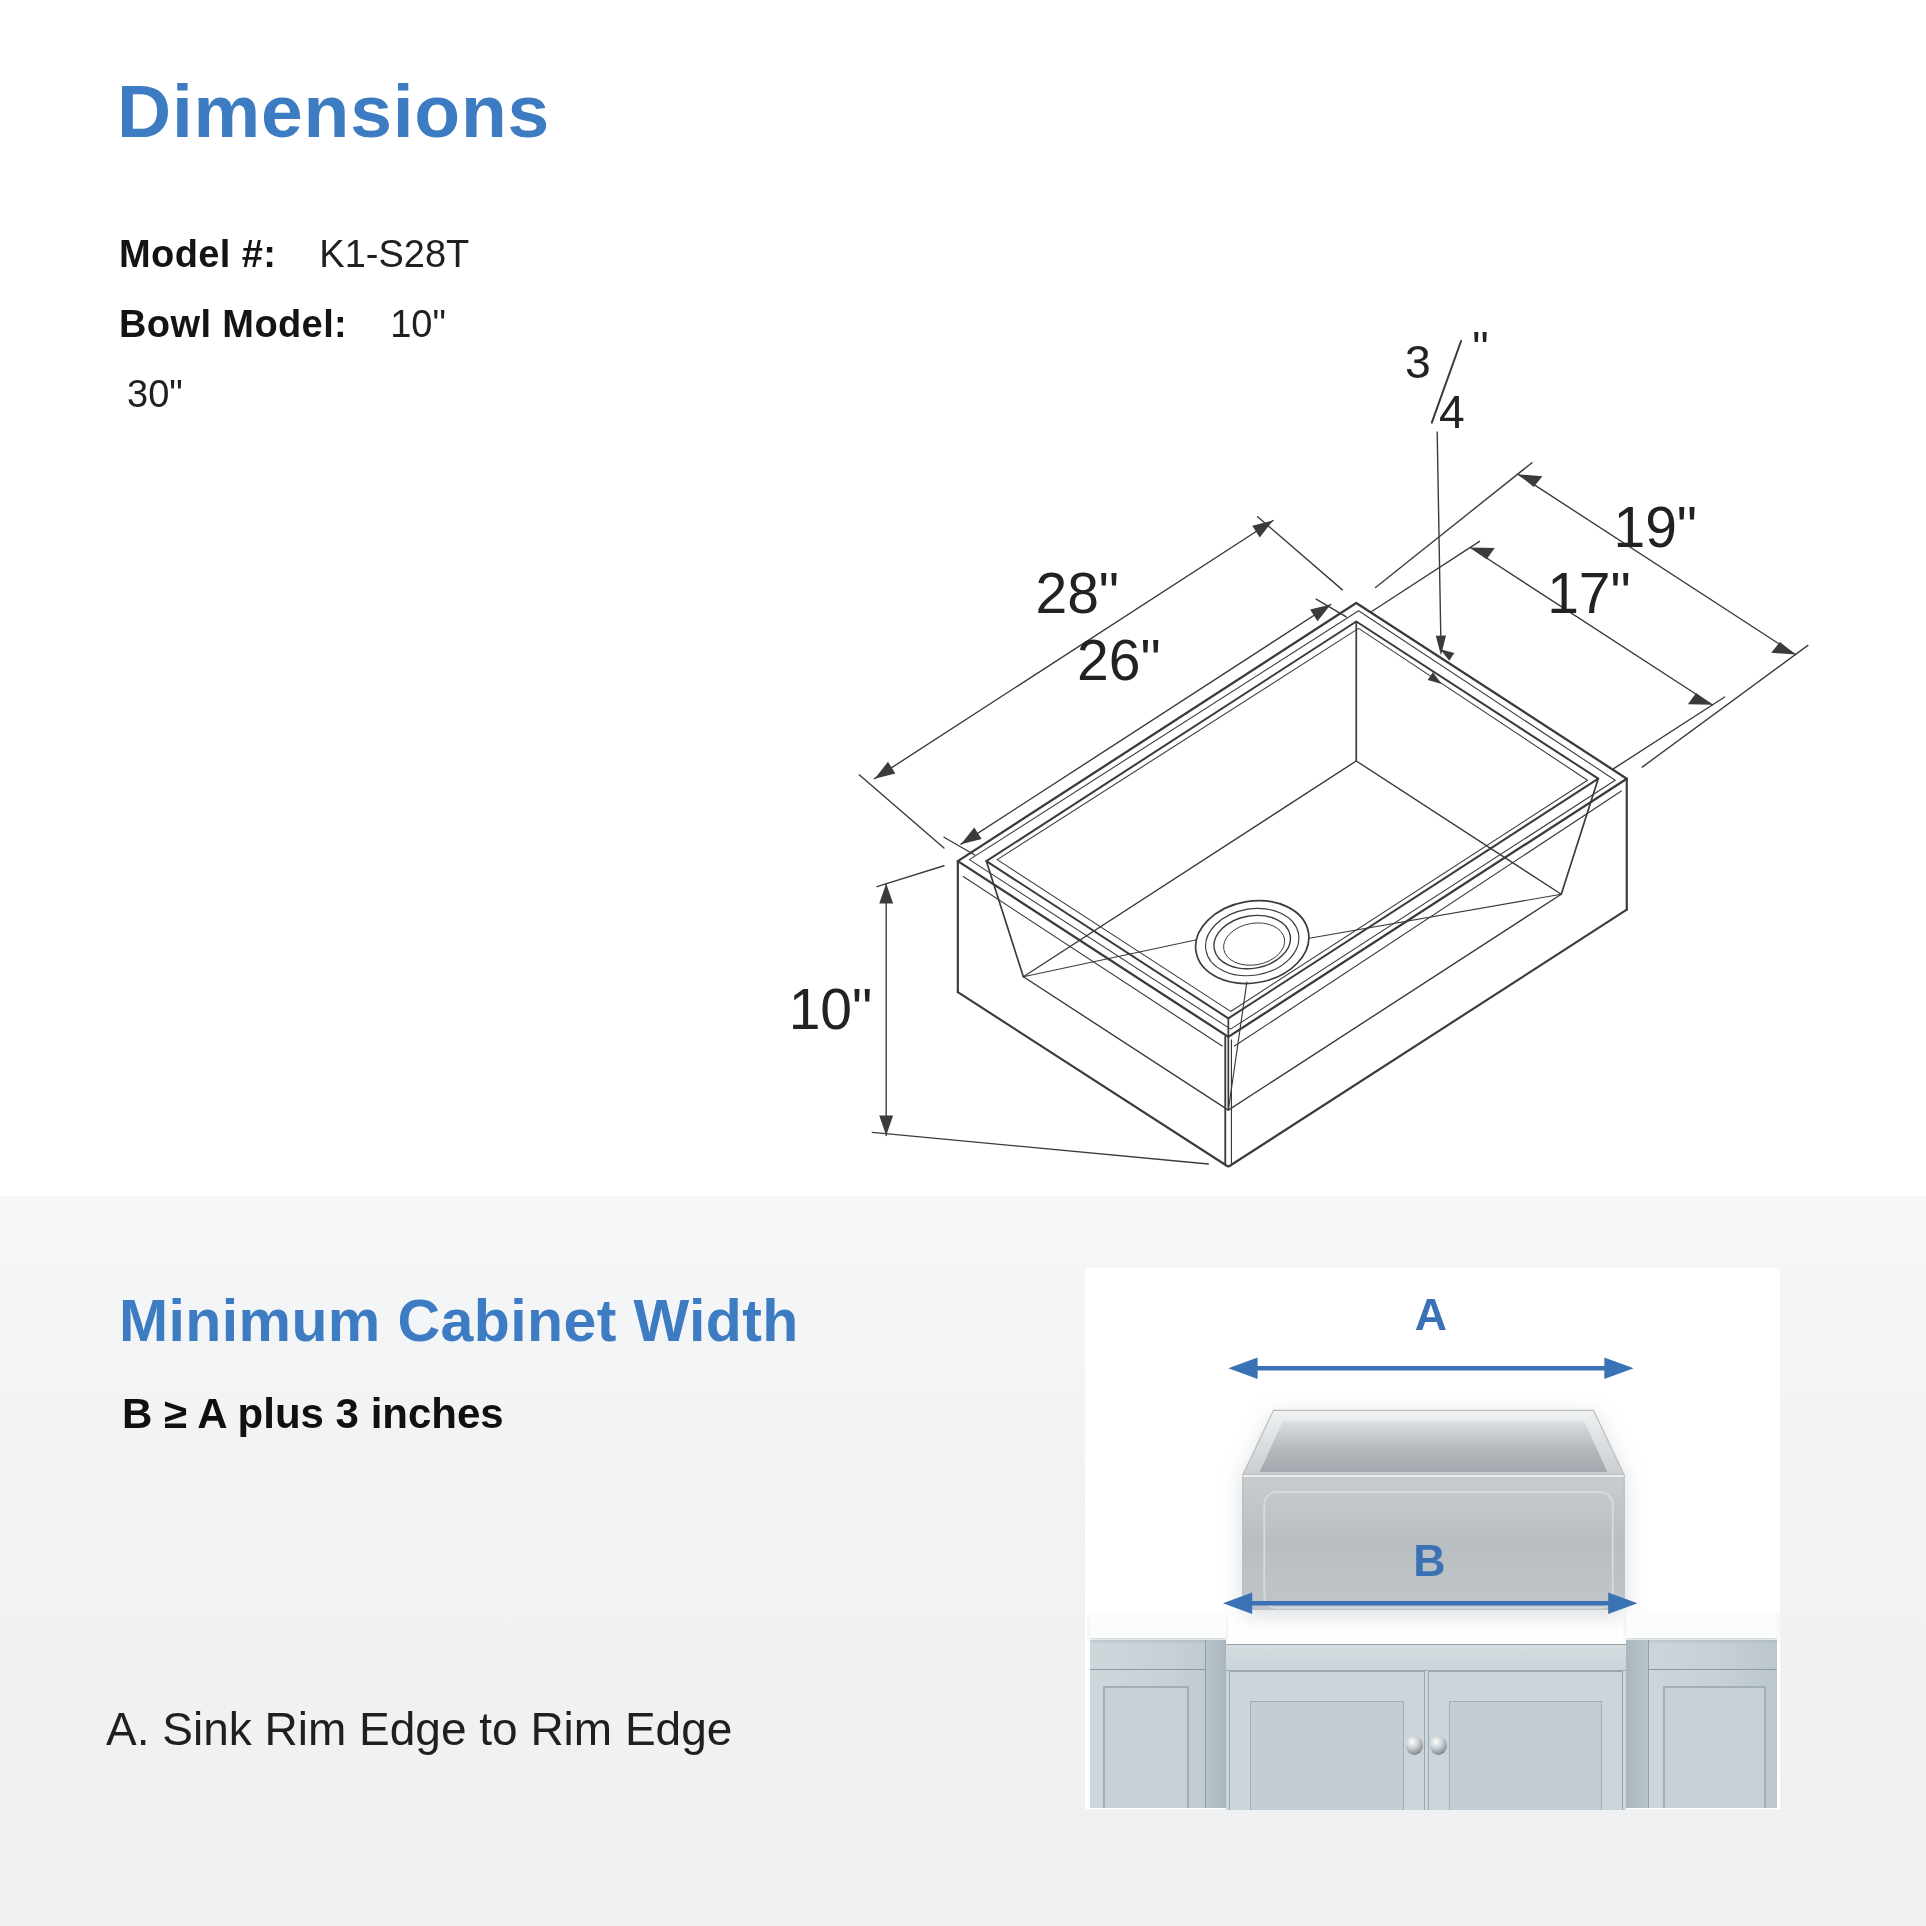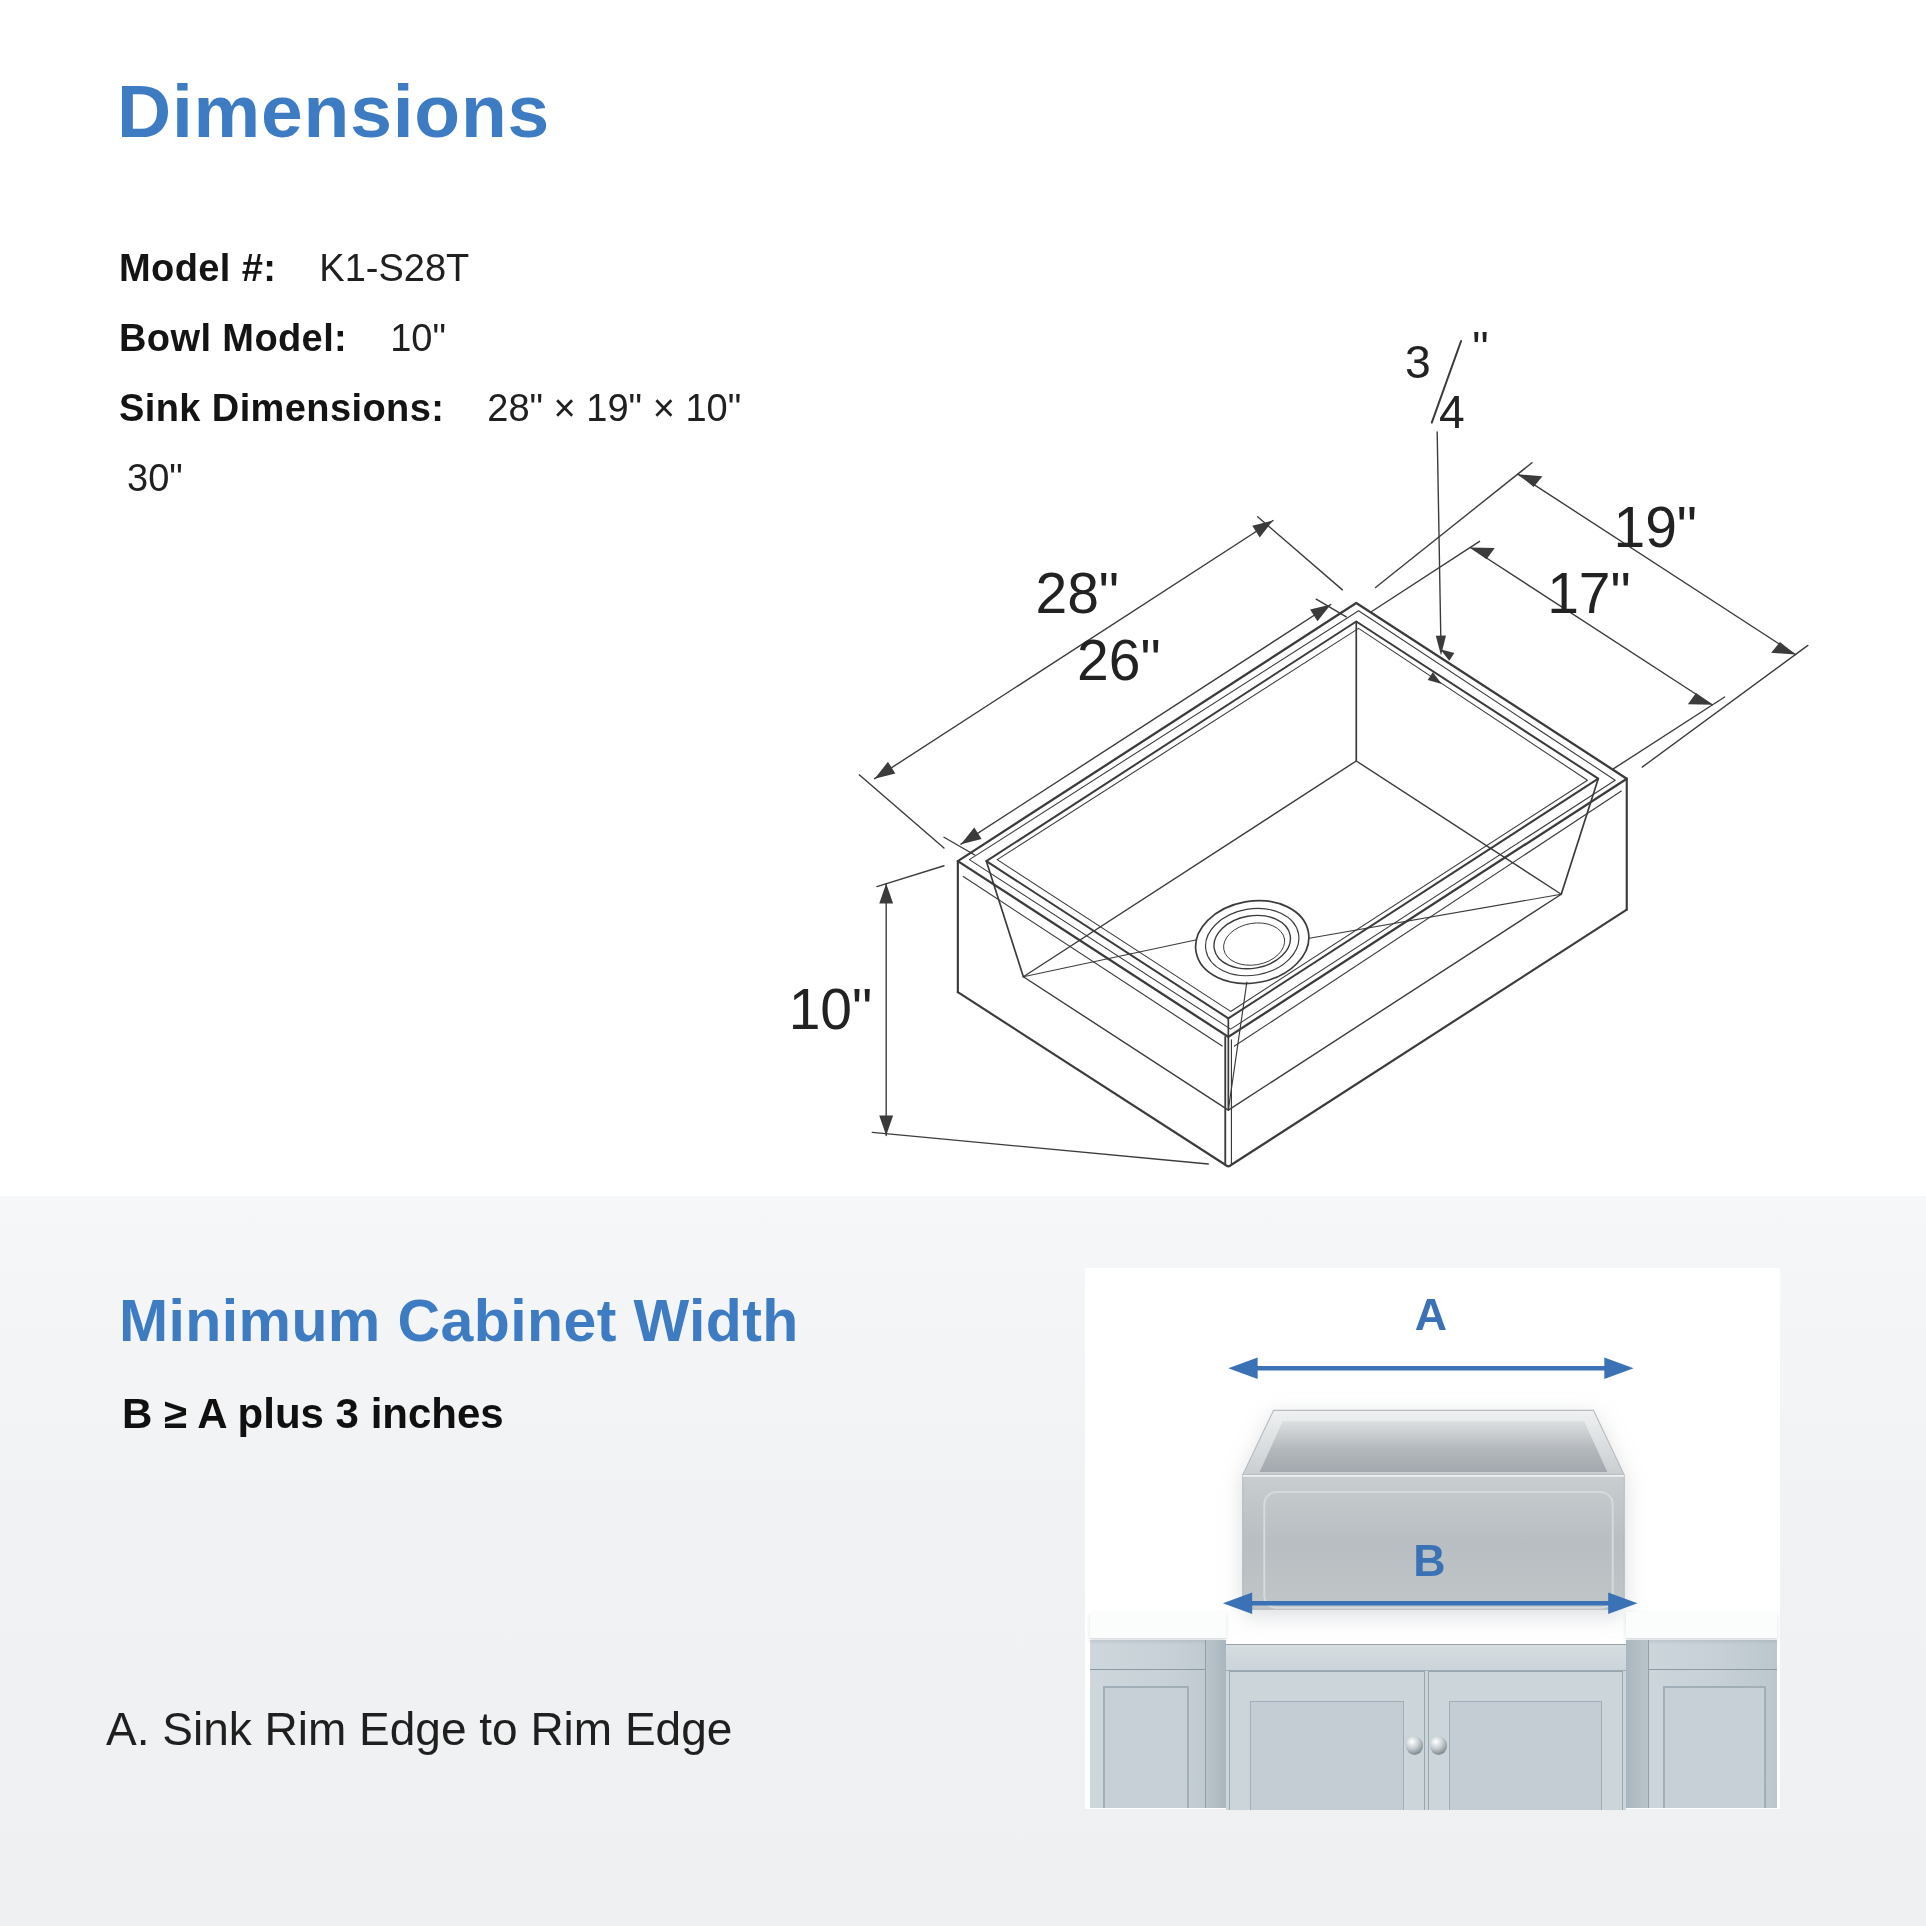--- a/index.html
+++ b/index.html
@@ -2,21 +2,21 @@
 <html style="font-size:12.3px"><head>
 <meta charset="utf-8">
 <style>
   html,body{margin:0;padding:0;background:#ffffff;}
   #page{position:relative;width:1926px;height:1926px;overflow:hidden;
         font-family:"Liberation Sans",sans-serif;color:#1b1b1b;background:#ffffff;}
   
   #top-section{position:absolute;left:0;top:0;width:1926px;height:1196px;background:#ffffff;}
   .h1{position:absolute;left:117px;top:68px;font-size:75px;font-weight:700;letter-spacing:0.8px;color:#3d7cc2;}
   #spec-list{position:absolute;left:119px;top:233px;}
-  .spec-row{display:flex;align-items:center;gap:35px;height:70px;font-size:38px;}
+  .spec-row{display:flex;align-items:flex-start;gap:35px;height:70px;font-size:38px;}
   .spec-label{font-weight:700;color:#141414;letter-spacing:0.4px;}
   .spec-value{font-weight:400;color:#202020;margin-left:8px;}
   
   #bottom-section{position:absolute;left:0;top:1196px;width:1926px;height:730px;
       background:linear-gradient(180deg,#f6f7f8 0%,#f1f2f4 40%,#eef0f1 100%);}
   .h2{position:absolute;left:119px;top:91px;font-size:59px;font-weight:700;letter-spacing:0.4px;color:#3d7cc2;}
   .formula{position:absolute;left:122px;top:194px;font-size:42px;font-weight:600;color:#101010;}
   .legend{position:absolute;left:106px;top:502px;font-size:46px;line-height:63px;color:#1f1f1f;}
   
   #illustration{position:absolute;left:1085px;top:72px;width:695px;height:541px;background:#ffffff;}
@@ -56,24 +56,20 @@
     <div id="spec-list">
       <div class="spec-row">
         <span class="spec-label">Model #:</span>
         <span class="spec-value">K1-S28T</span>
       </div>
       <div class="spec-row">
         <span class="spec-label">Bowl Model:</span>
         <span class="spec-value">10"</span>
       </div>
       <div class="spec-row">
-        <span class="spec-label">Sink Dimensions:</span>
-        <span class="spec-value">28" × 19" × 10"</span>
-      </div>
-      <div class="spec-row">
         <span class="spec-value">30"</span>
       </div>
     </div>
 
     <svg id="tech-drawing" style="position:absolute;left:786px;top:324px;" width="1102" height="867" viewBox="0 0 1430 1125" fill="none" stroke="#3b3b3b" stroke-linejoin="round" stroke-linecap="round">
 
       <g>
         <line x1="223" y1="697" x2="223" y2="867" stroke-width="2.8"></line>
         <line x1="570" y1="925" x2="570" y2="1091" stroke-width="2.4"></line>
         <line x1="578" y1="929" x2="578" y2="1091" stroke-width="1.5"></line>

